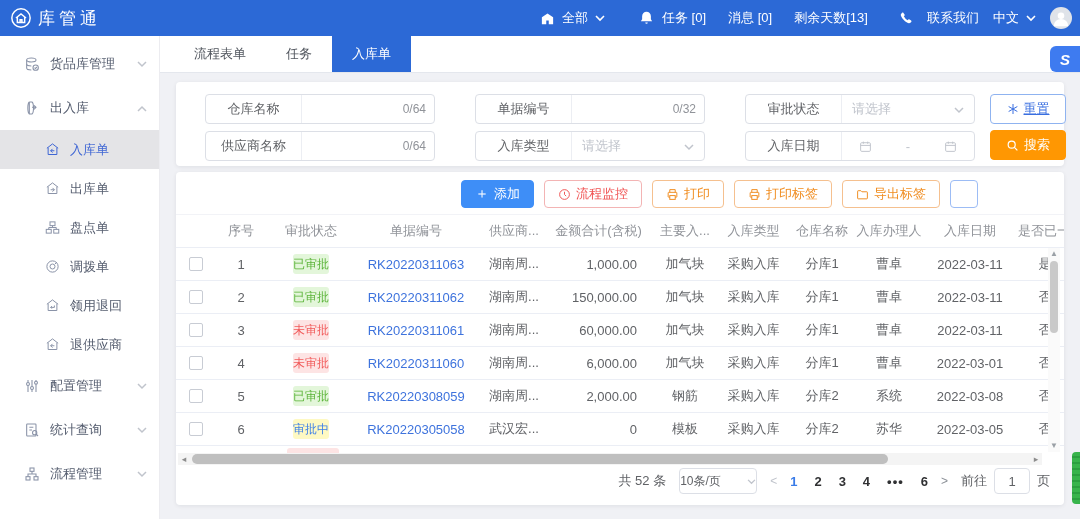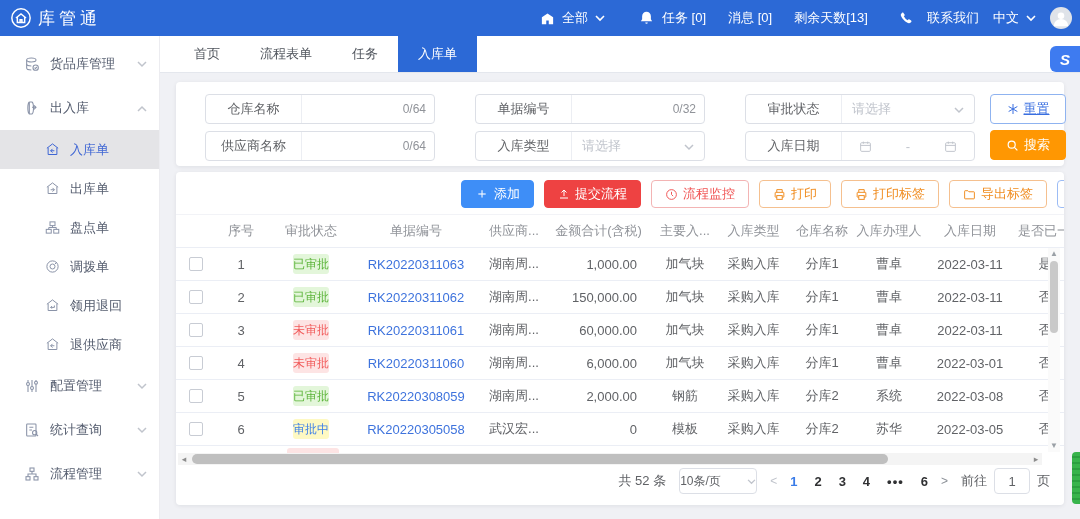--- a/index.html
+++ b/index.html
@@ -308,23 +308,20 @@
     <span class="chev">
       <svg width="10" height="7" viewBox="0 0 10 7" fill="none" stroke="#c0c4cc" stroke-width="1.5">
           <path d="M1 1l4 4 4-4"></path>
         </svg>
     </span>
   </div>
 </div>
 
 <div class="tabstrip">
   <div class="tab">
-      <span>首页</span>
-    </div>
-  <div class="tab">
       <span>流程表单</span>
     </div>
   <div class="tab">
       <span>任务</span>
     </div>
   <div class="tab active">
       <span>入库单</span>
     </div>
 </div>
 
@@ -411,28 +408,20 @@
     <span>搜索</span>
   </div>
 </div>
 
 <div class="card table-card">
 
   <div class="toolbar">
     <div class="btn btn-blue">
       <span style="font-size:14px;">＋</span>
       <span>添加</span>
-    </div>
-    <div class="btn btn-red">
-      <span style="display:flex;">
-        <svg width="12" height="12" viewBox="0 0 24 24" fill="none" stroke="#fff" stroke-width="2">
-            <path d="M12 16V4M7 9l5-5 5 5M4 20h16"></path>
-          </svg>
-      </span>
-      <span>提交流程</span>
     </div>
     <div class="btn btn-ored">
       <span style="display:flex;">
         <svg width="13" height="13" viewBox="0 0 24 24" fill="none" stroke="#f05454" stroke-width="1.8">
             <circle cx="12" cy="12" r="9"></circle>
             <path d="M12 7v5l3 3"></path>
           </svg>
       </span>
       <span>流程监控</span>
     </div>

